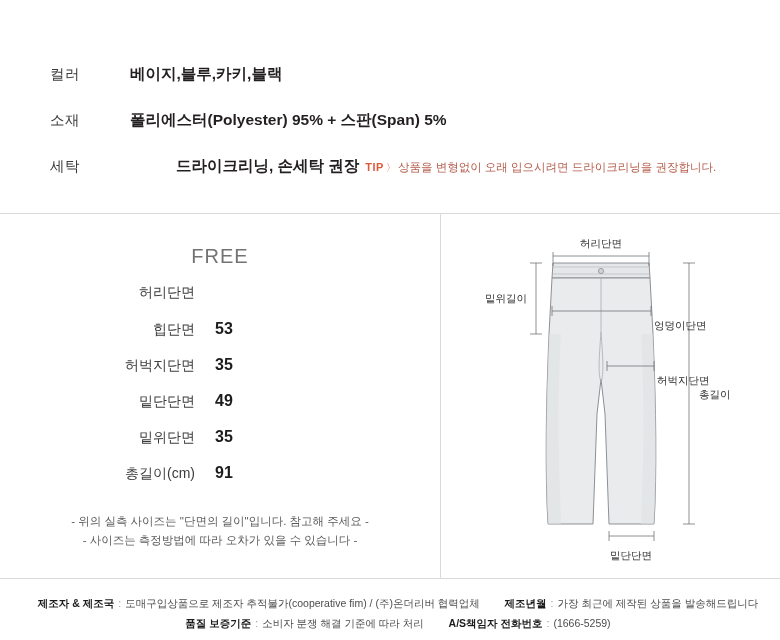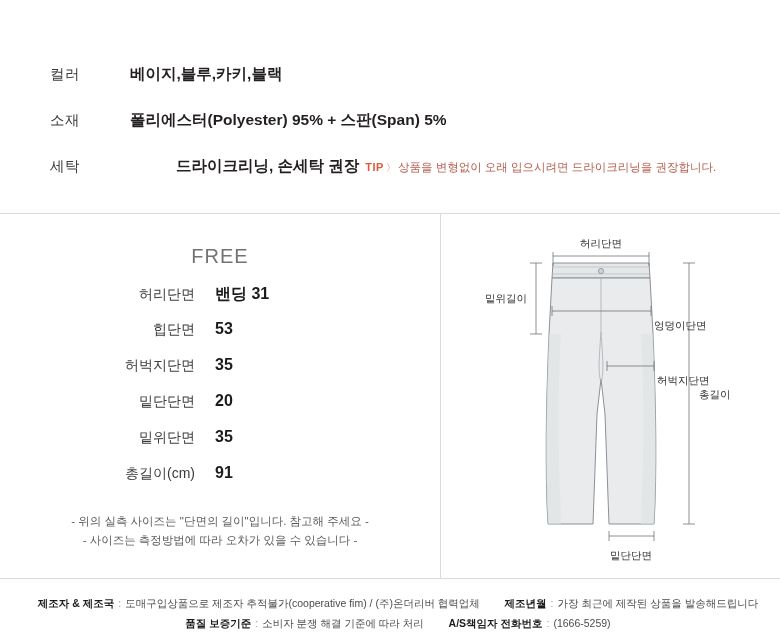--- a/index.html
+++ b/index.html
@@ -185,33 +185,32 @@
   <div class="hr" id="hr-top"></div>
   <div class="hr" id="hr-bottom"></div>
   <div id="vr-mid"></div>
 
   <div class="size-panel">
     <div class="size-title">FREE</div>
 
     <div class="size-rows">
       <div class="size-row">
         <div class="k">허리단면</div>
-        <div class="v">밴딩 31</div>
       </div>
       <div class="size-row">
         <div class="k">힙단면</div>
         <div class="v">53</div>
       </div>
       <div class="size-row">
         <div class="k">허벅지단면</div>
         <div class="v">35</div>
       </div>
       <div class="size-row">
         <div class="k">밑단단면</div>
-        <div class="v">20</div>
+        <div class="v">49</div>
       </div>
       <div class="size-row">
         <div class="k">밑위단면</div>
         <div class="v">35</div>
       </div>
       <div class="size-row">
         <div class="k">총길이(cm)</div>
         <div class="v">91</div>
       </div>
     </div>

